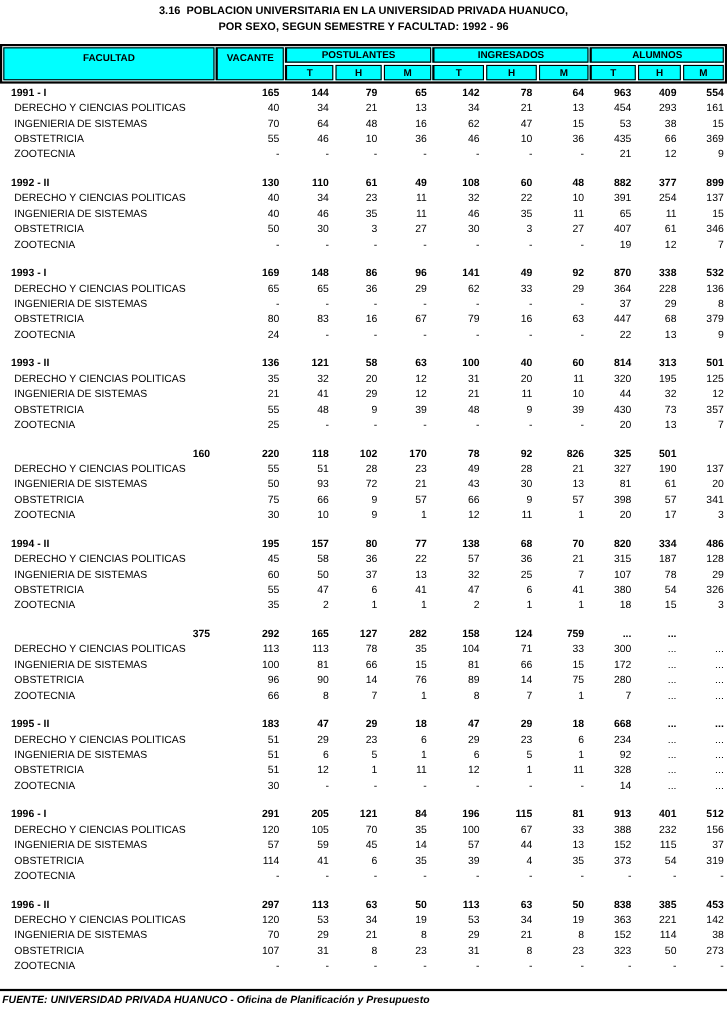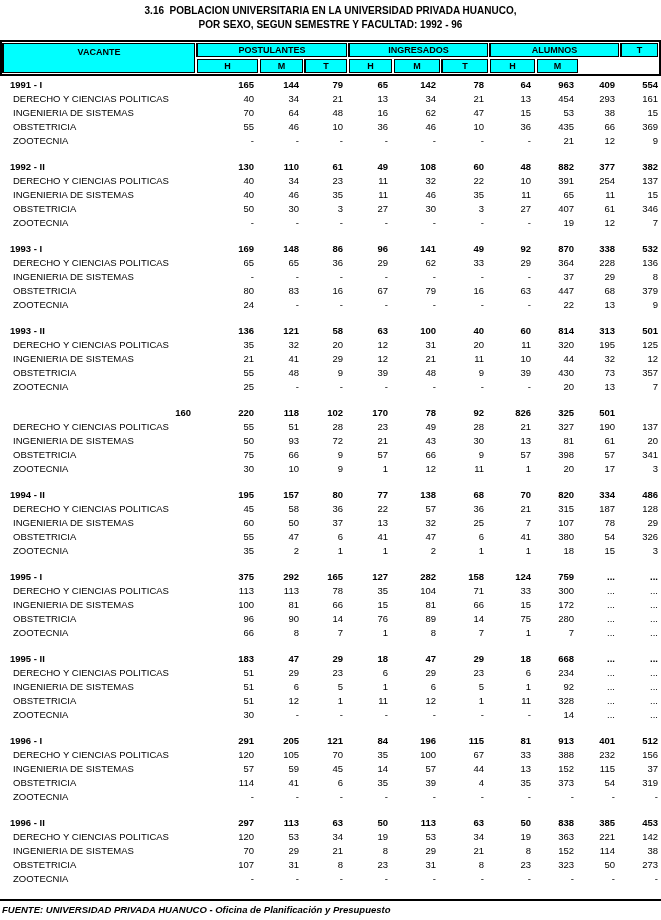--- a/index.html
+++ b/index.html
@@ -42,20 +42,21 @@
 <div class="page">
 
   <div class="title-block">
     <div class="title-line">3.16  POBLACION UNIVERSITARIA EN LA UNIVERSIDAD PRIVADA HUANUCO,</div>
     <div class="title-line">POR SEXO, SEGUN SEMESTRE Y FACULTAD: 1992 - 96</div>
   </div>
 
   <div class="thead">
     <div class="thead-grid">
 
+      <div class="hcell merged">FACULTAD</div>
       <div class="hcell merged group-start">VACANTE</div>
       <div class="hcell group group-start">POSTULANTES</div>
       <div class="hcell group group-start">INGRESADOS</div>
       <div class="hcell group group-start">ALUMNOS</div>
 
       <div class="hcell group-start">T</div>
       <div class="hcell">H</div>
       <div class="hcell">M</div>
       <div class="hcell group-start">T</div>
       <div class="hcell">H</div>
@@ -137,21 +138,21 @@
         <div class="cell name ">1992 - II</div>
         <div class="cell num">130</div>
         <div class="cell num">110</div>
         <div class="cell num">61</div>
         <div class="cell num">49</div>
         <div class="cell num">108</div>
         <div class="cell num">60</div>
         <div class="cell num">48</div>
         <div class="cell num">882</div>
         <div class="cell num">377</div>
-        <div class="cell num">382</div>
+        <div class="cell num">899</div>
       </div>
       <div class="trow cols ">
         <div class="cell name indent">DERECHO Y CIENCIAS POLITICAS</div>
         <div class="cell num">40</div>
         <div class="cell num">34</div>
         <div class="cell num">23</div>
         <div class="cell num">11</div>
         <div class="cell num">32</div>
         <div class="cell num">22</div>
         <div class="cell num">10</div>
@@ -456,21 +457,20 @@
         <div class="cell num">1</div>
         <div class="cell num">2</div>
         <div class="cell num">1</div>
         <div class="cell num">1</div>
         <div class="cell num">18</div>
         <div class="cell num">15</div>
         <div class="cell num">3</div>
       </div>
       <div class="gap"></div>
       <div class="trow cols bold">
-        <div class="cell name ">1995 - I</div>
         <div class="cell num">375</div>
         <div class="cell num">292</div>
         <div class="cell num">165</div>
         <div class="cell num">127</div>
         <div class="cell num">282</div>
         <div class="cell num">158</div>
         <div class="cell num">124</div>
         <div class="cell num">759</div>
         <div class="cell num">...</div>
         <div class="cell num">...</div>

